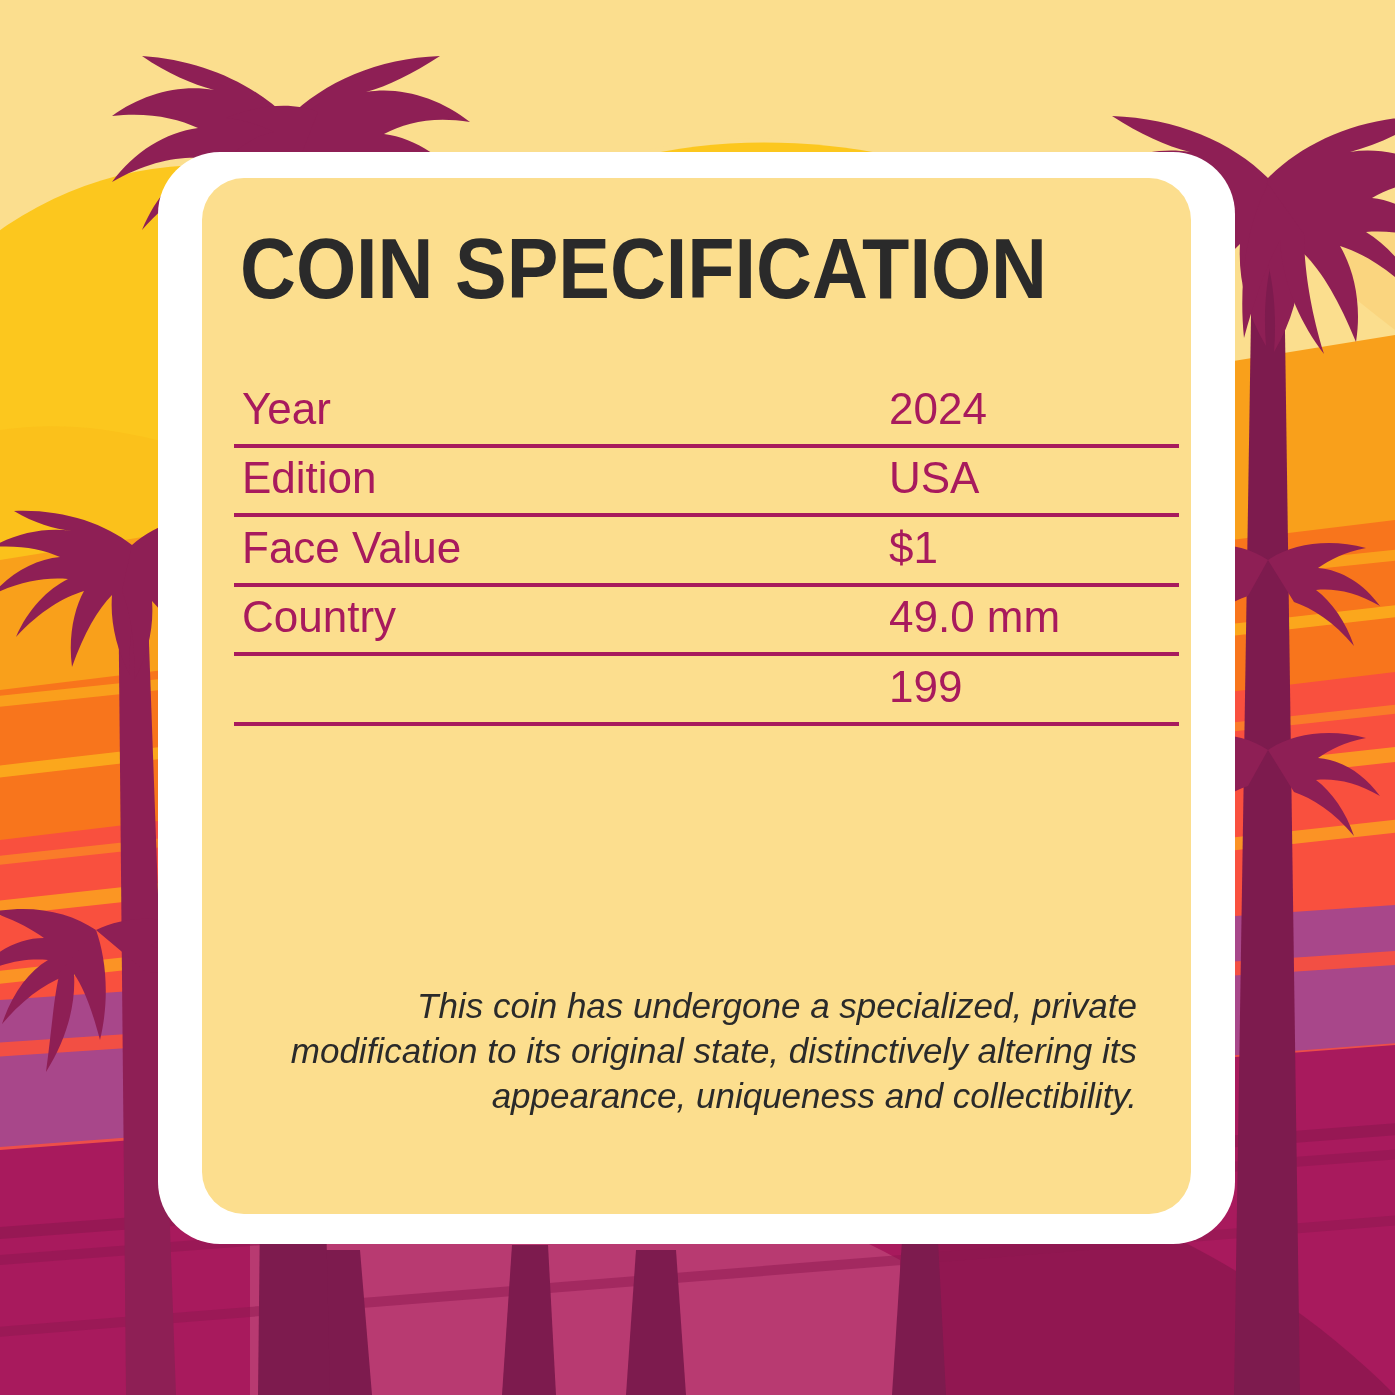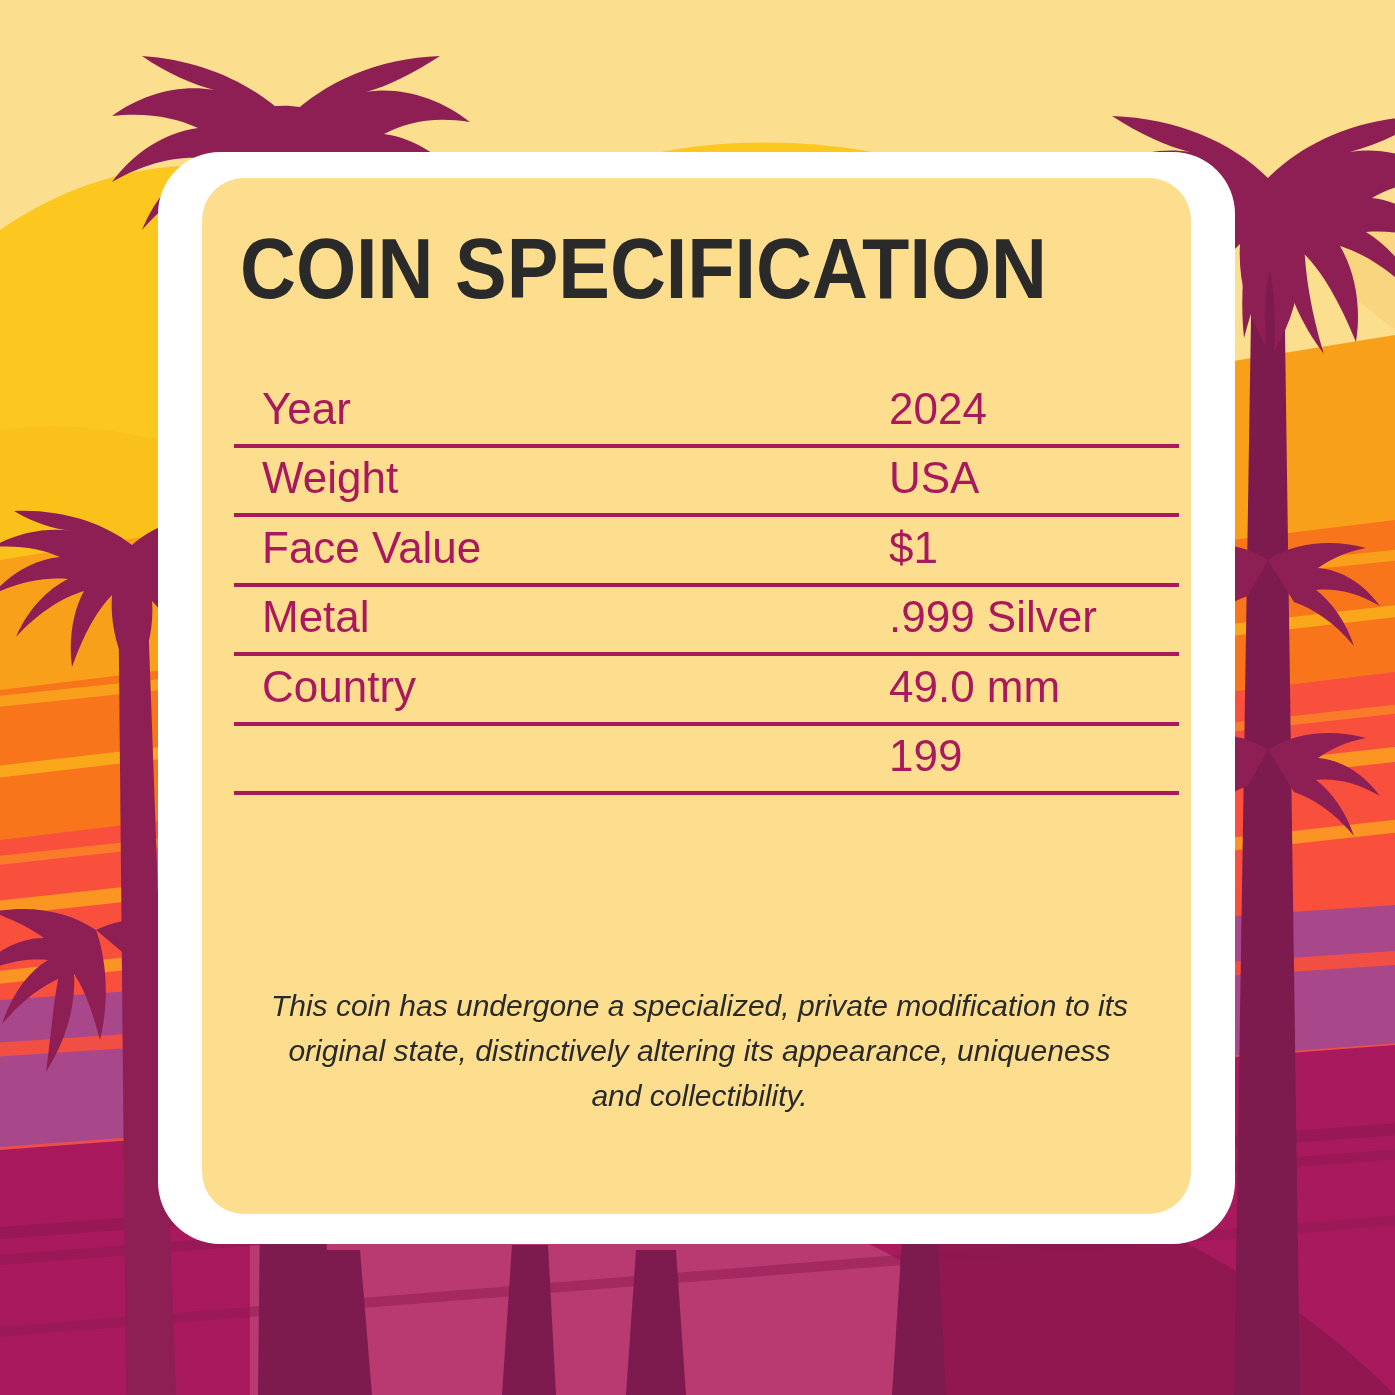--- a/index.html
+++ b/index.html
@@ -88,32 +88,32 @@
   .spec-value {
     position: absolute;
     top: 50%;
     transform: translateY(-54%);
     color: #A81A5D;
     font-size: 44px;
     line-height: 48px;
     font-weight: 400;
     white-space: nowrap;
   }
-  .spec-label { left: 8px; margin-left: 20px; }
+  .spec-label { left: 8px; }
   .spec-value { left: 655px; }
 
   
   .note {
     position: absolute;
     left: 60px;
     top: 805px;
     width: 875px;
-    text-align: center;
+    text-align: right;
     font-style: italic;
-    font-size: 30px;
+    font-size: 35px;
     line-height: 45px;
     color: #2A2A2A;
   }
 </style>
 </head>
 <body>
 
 <div id="poster">
 
   <svg id="bg-art" viewBox="0 0 1395 1395" xmlns="http://www.w3.org/2000/svg">
@@ -243,33 +243,29 @@
         <div class="title">COIN SPECIFICATION</div>
 
         <div class="spec-table">
 
           <div class="spec-row">
             <span class="spec-label">Year</span>
             <span class="spec-value">2024</span>
           </div>
 
           <div class="spec-row">
-            <span class="spec-label">Weight</span>
+            <span class="spec-label">Edition</span>
             <span class="spec-value">USA</span>
           </div>
 
           <div class="spec-row">
             <span class="spec-label">Face Value</span>
             <span class="spec-value">$1</span>
           </div>
 
-          <div class="spec-row">
-            <span class="spec-label">Metal</span>
-            <span class="spec-value">.999 Silver</span>
-          </div>
 
 
           <div class="spec-row">
             <span class="spec-label">Country</span>
             <span class="spec-value">49.0 mm</span>
           </div>
 
           <div class="spec-row">
             <span class="spec-value">199</span>
           </div>

